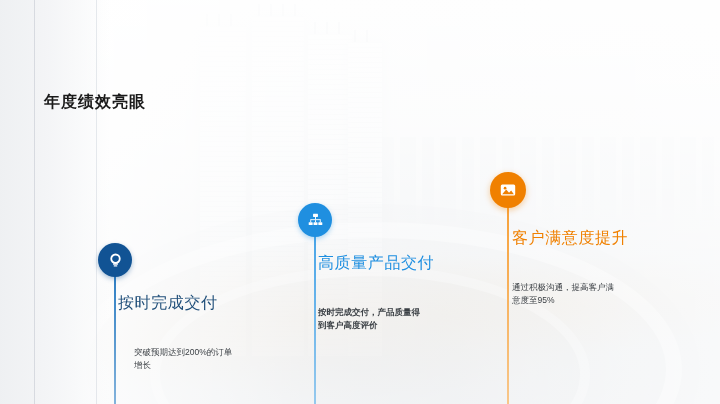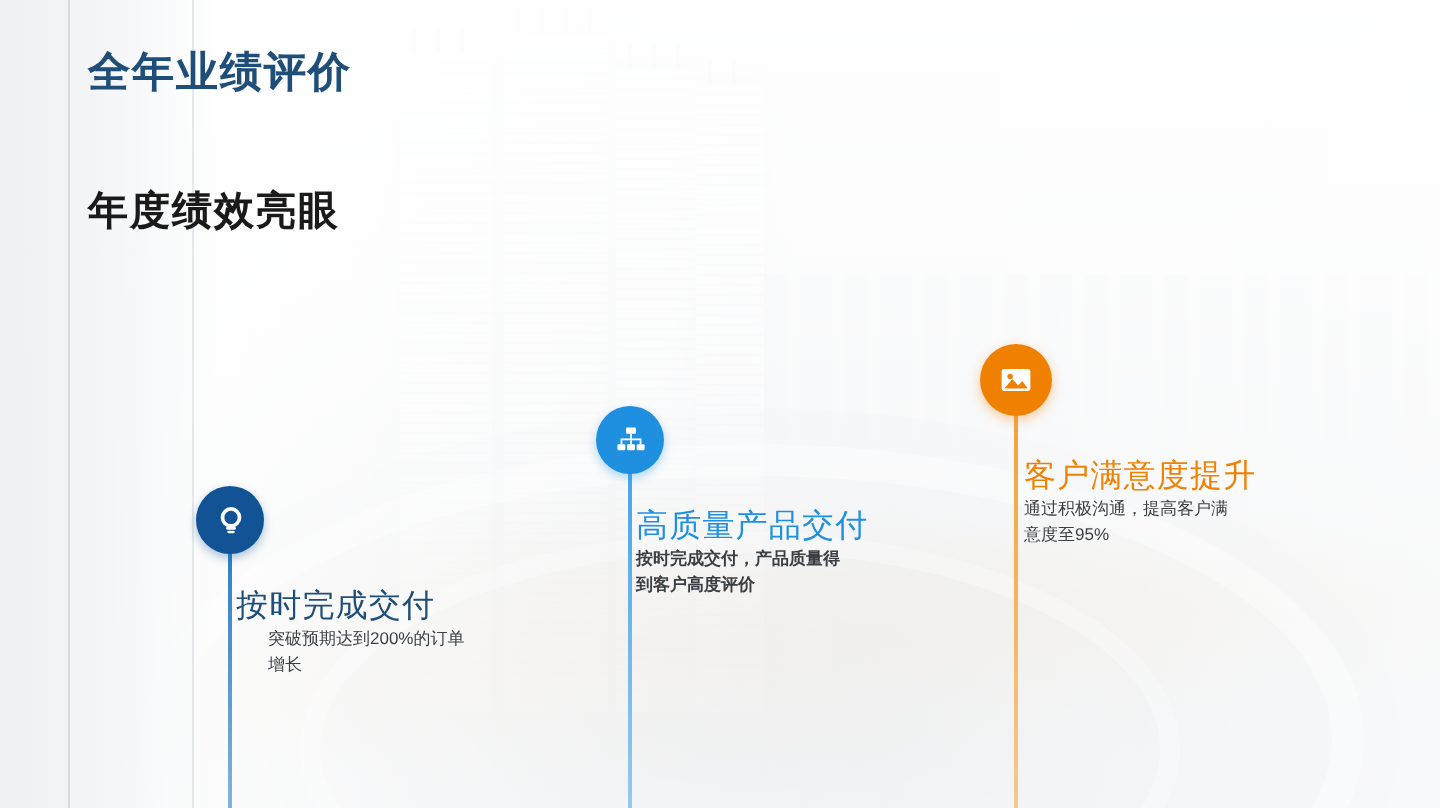--- a/index.html
+++ b/index.html
@@ -184,21 +184,21 @@
     color: #1f4e79;
     letter-spacing: 1px;
     line-height: 1.2;
     margin: 0;
     white-space: nowrap;
   }
   .slide-subtitle {
     position: absolute;
     left: 44px;
     top: 92px;
-    font-size: 20px;
+    font-size: 16px;
     font-weight: bold;
     color: #1a1a1a;
     letter-spacing: 1px;
     margin: 0;
     z-index: 6;
     white-space: nowrap;
   }
 
   
   .milestone {
@@ -227,20 +227,21 @@
     font-weight: normal;
     letter-spacing: .6px;
     white-space: nowrap;
   }
   .ms-desc {
     position: absolute;
     font-size: 8.5px;
     line-height: 1.55;
     color: #3a3f44;
     width: 104px;
+    margin-top: 33px;
   }
 
   
   #ms1 { left: 98px; top: 243px; }
   #ms1 .node { left: 0; width: 34px; height: 34px; background: #115394;
                box-shadow: 0 2px 5px rgba(17,83,148,0.35); }
   #ms1 .stem { left: 16px; top: 32px; height: 172px; background: linear-gradient(to bottom, #2f7fc4, #9fc4e4); }
   #ms1 .ms-title { left: 20px; top: 50px; color: #1f4e79; }
   #ms1 .ms-desc  { left: 36px; top: 70px; }
 
@@ -289,23 +290,20 @@
 
     <div class="bg-warm"></div>
     <div class="bg-ring"></div>
 
     <div class="bg-veil"></div>
     <div class="bg-left-band"></div>
     <div class="bg-left-line"></div>
     <div class="bg-left-line2"></div>
   </div>
 
-  <div class="headings">
-    <h1 class="slide-title">全年业绩评价</h1>
-  </div>
   <h2 class="slide-subtitle">年度绩效亮眼</h2>
 
   <div class="milestone" id="ms1">
     <div class="stem"></div>
     <div class="node">
       <span>
         <svg width="17" height="17" viewBox="0 0 24 24" fill="#ffffff">
           <circle cx="12" cy="9.5" r="6" fill="none" stroke="#ffffff" stroke-width="2.6"></circle>
           <rect x="8.5" y="16.2" width="7" height="1.9" rx="0.9"></rect>
           <rect x="9.4" y="18.8" width="5.2" height="1.8" rx="0.9"></rect>

